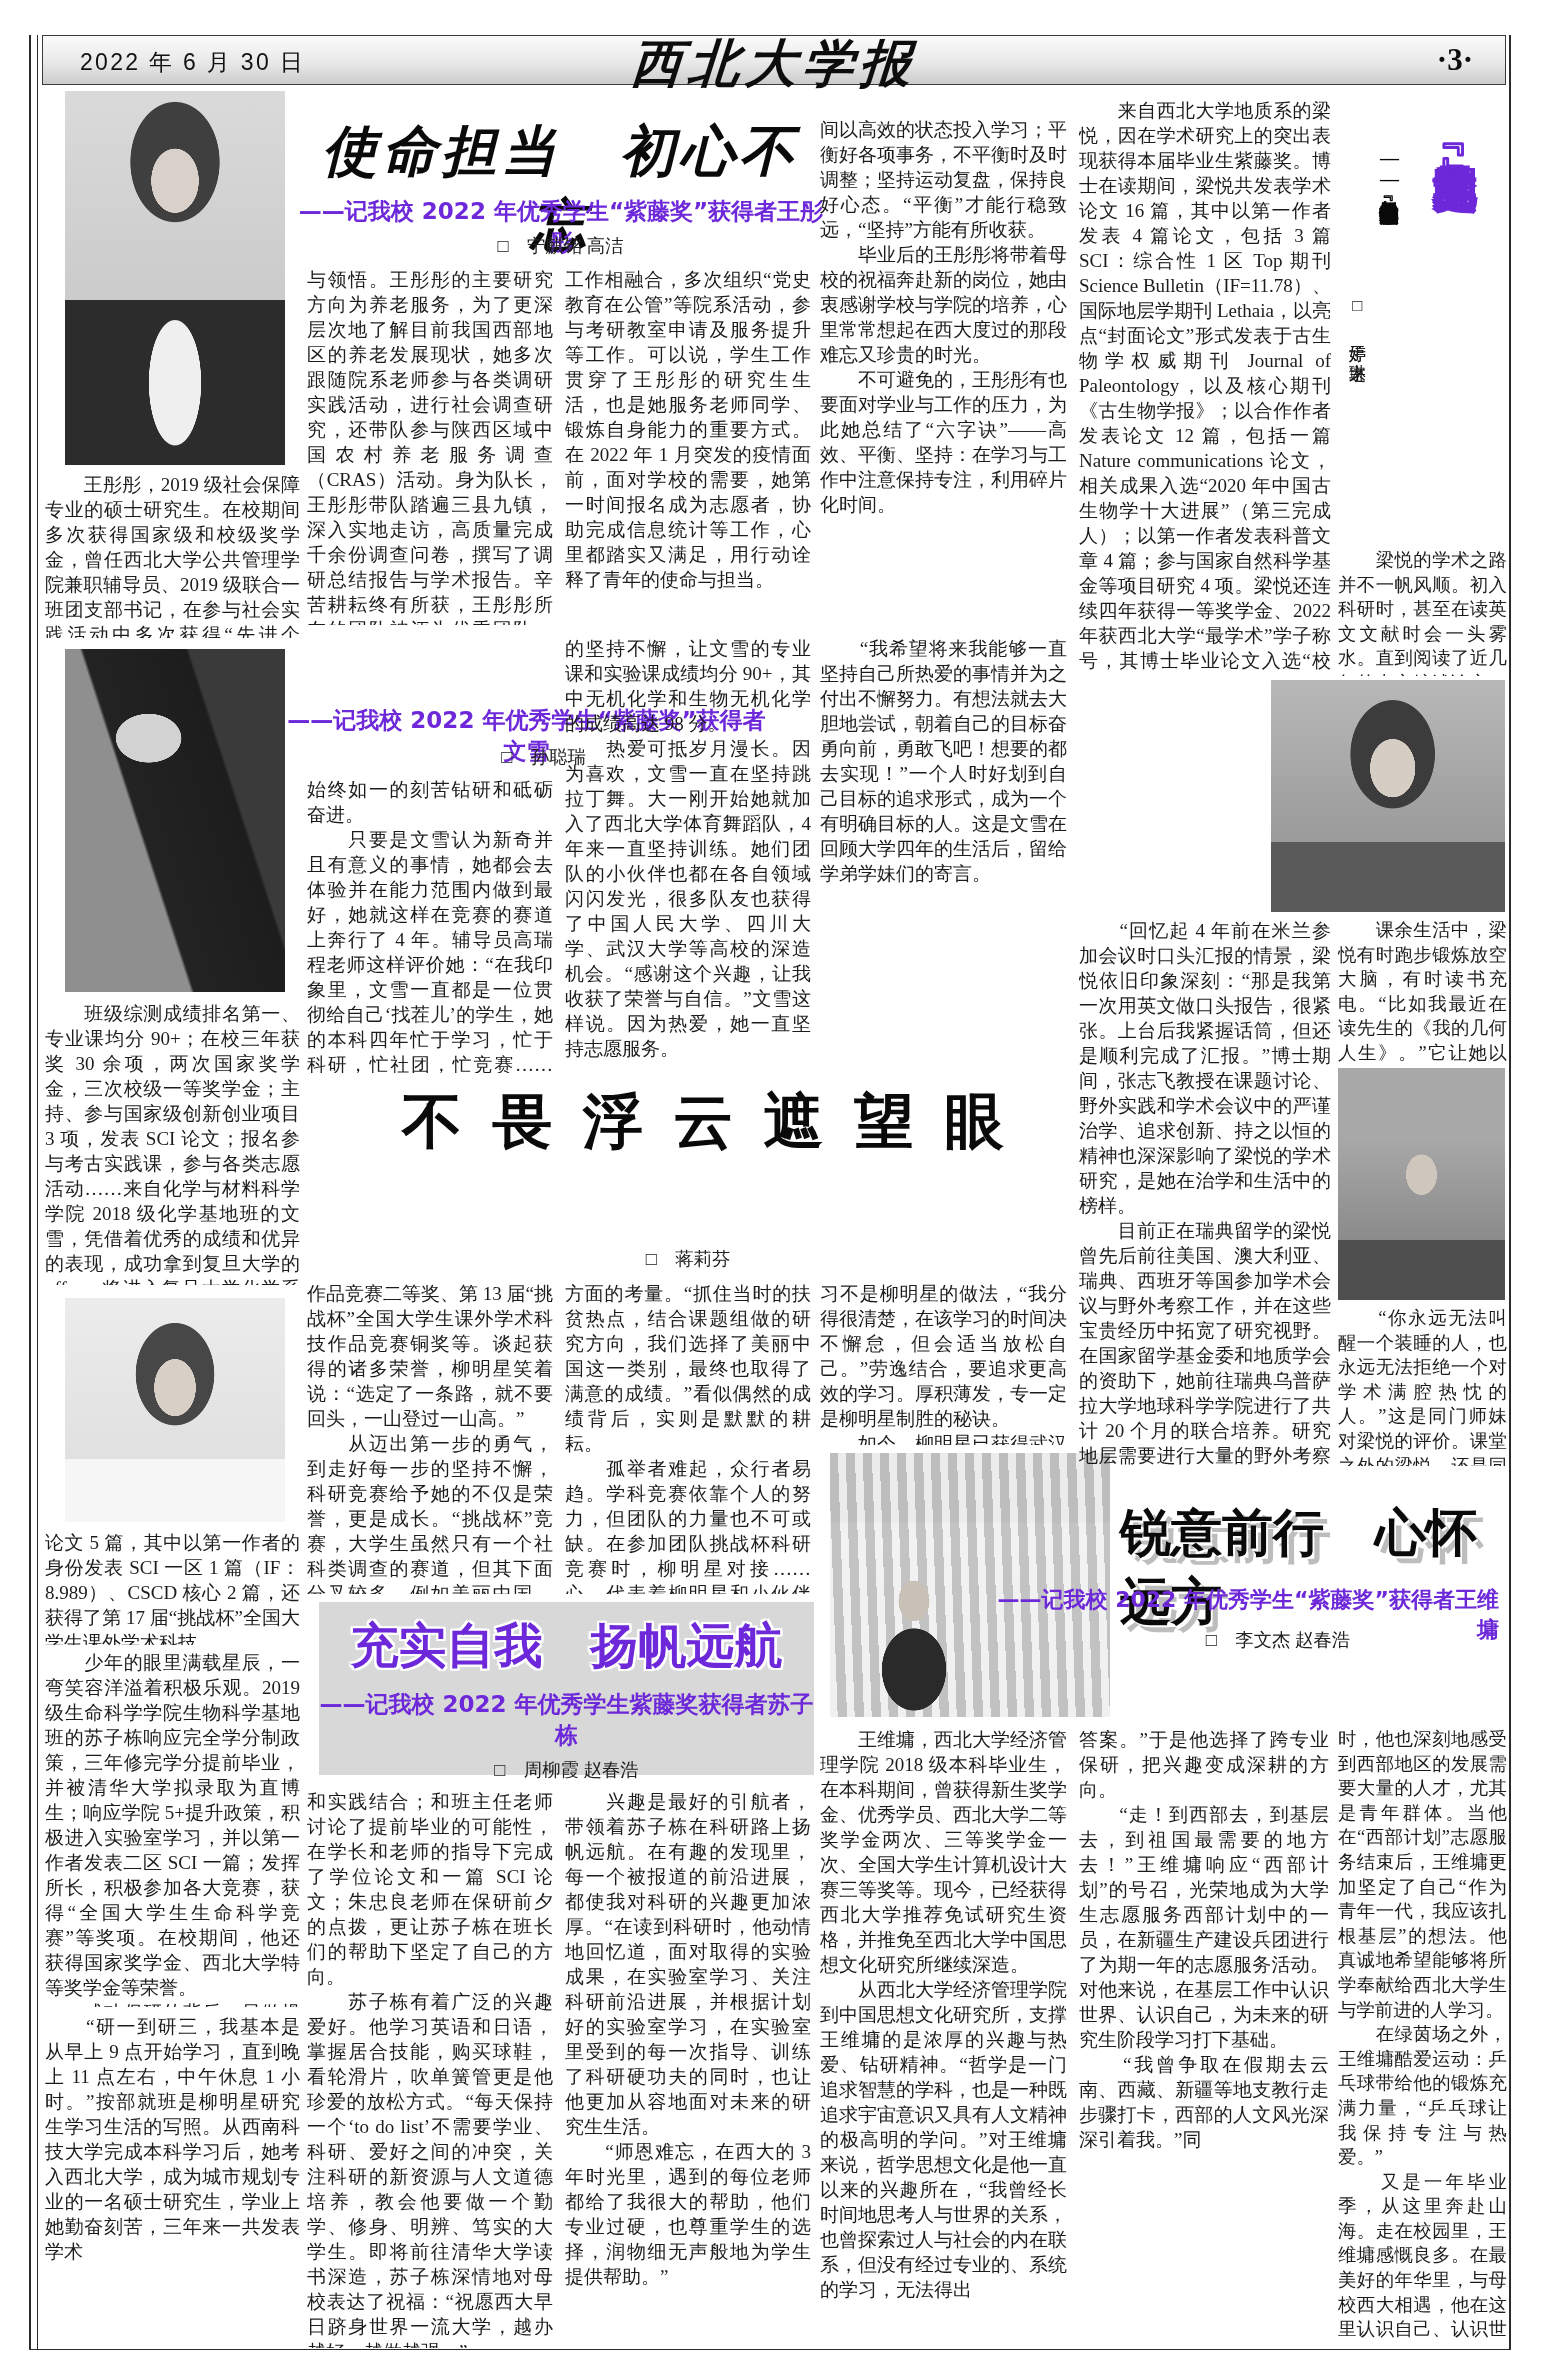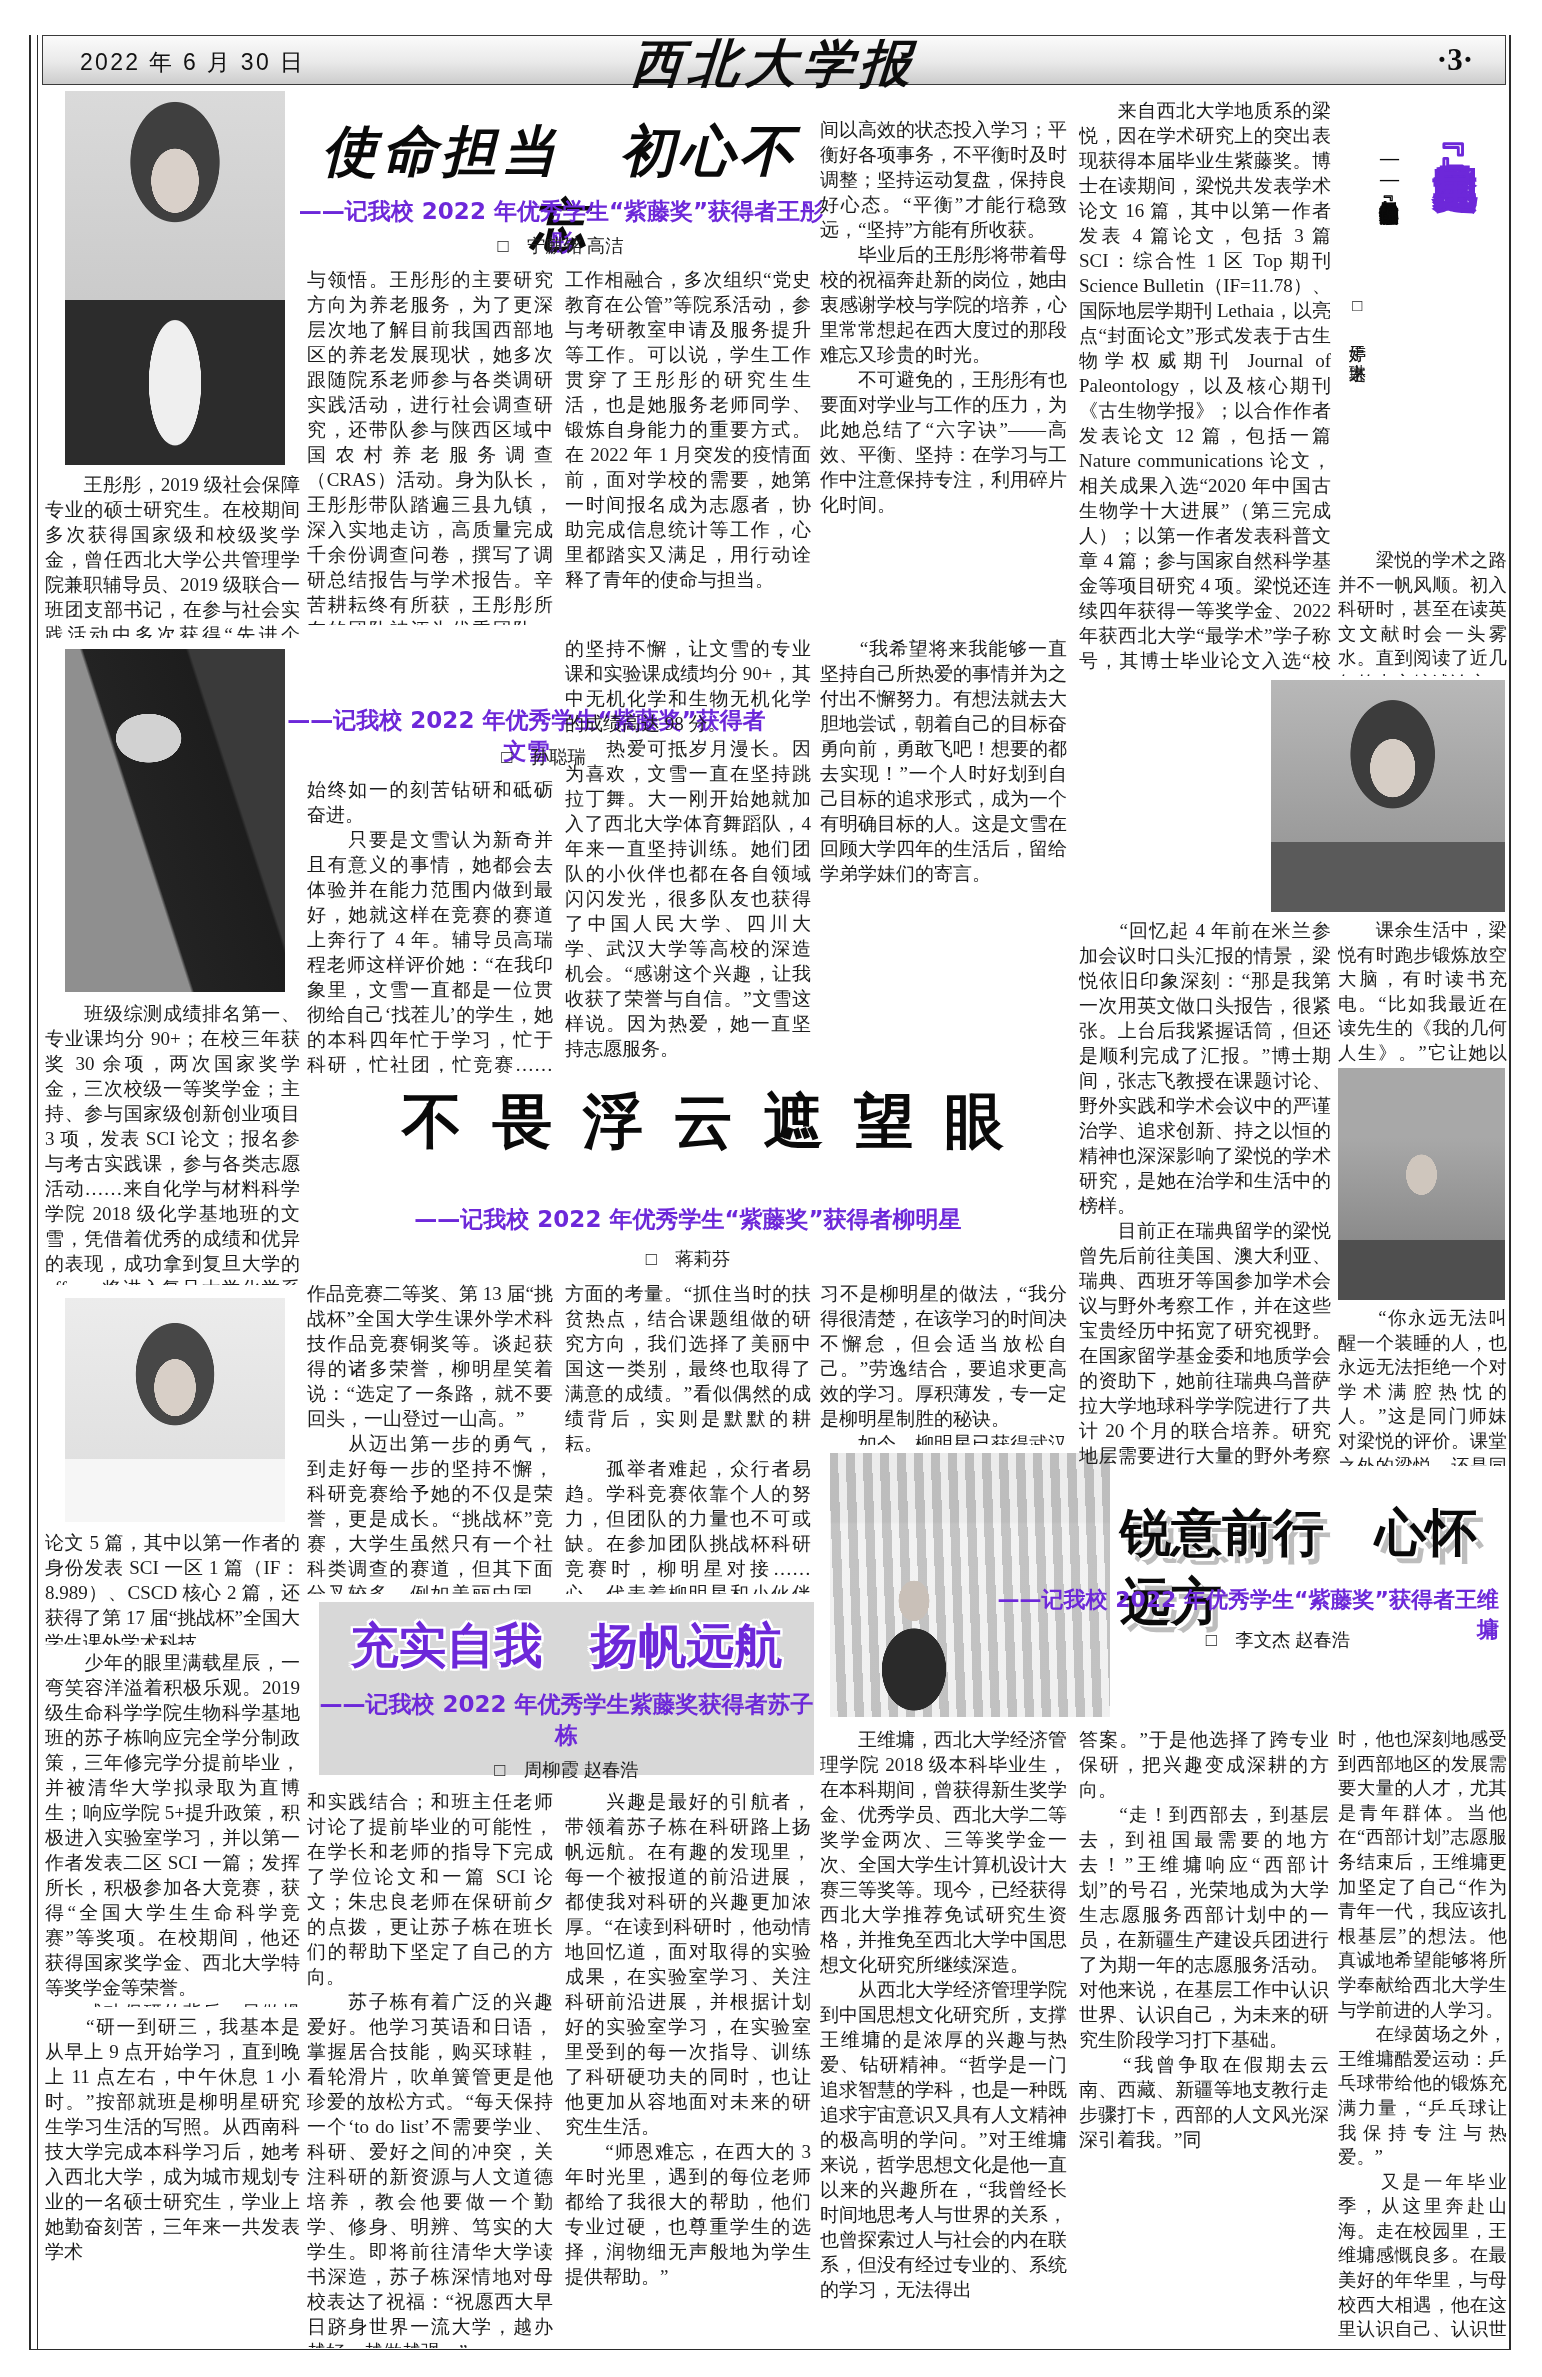--- a/index.html
+++ b/index.html
@@ -97,21 +97,20 @@
   <div class="abs t-sans center outline-w" style="left:277px;top:705px;width:499px;font-size:23px;">——记我校 2022 年优秀学生“紫藤奖”获得者文雪</div>
   <div class="abs byline" style="left:317px;top:744px;width:453px;">□　孙聪瑞</div>
   <div class="col" style="left:45px;top:1001px;width:255px;height:284px;">　　班级综测成绩排名第一、专业课均分 90+；在校三年获奖 30 余项，两次国家奖学金，三次校级一等奖学金；主持、参与国家级创新创业项目 3 项，发表 SCI 论文；报名参与考古实践课，参与各类志愿活动……来自化学与材料科学学院 2018 级化学基地班的文雪，凭借着优秀的成绩和优异的表现，成功拿到复旦大学的 offer，将进入复旦大学化学系继续探索化学世界的玄妙与奥秘。在这些成绩的背后，是文雪</div>
   <div class="col" style="left:307px;top:777px;width:246px;height:296px;">始终如一的刻苦钻研和砥砺奋进。
 　　只要是文雪认为新奇并且有意义的事情，她都会去体验并在能力范围内做到最好，她就这样在竞赛的赛道上奔行了 4 年。辅导员高瑞程老师这样评价她：“在我印象里，文雪一直都是一位贯彻给自己‘找茬儿’的学生，她的本科四年忙于学习，忙于科研，忙社团，忙竞赛……每天早上 6:30 起床，晚上 11:30 睡觉，保证第二天元气满满的学习状态。这样规律的生活节奏和精密的时间规划，文雪坚持了三年。也正是这样</div>
   <div class="col" style="left:565px;top:636px;width:246px;height:435px;">的坚持不懈，让文雪的专业课和实验课成绩均分 90+，其中无机化学和生物无机化学的成绩高达 98 分。
 　　热爱可抵岁月漫长。因为喜欢，文雪一直在坚持跳拉丁舞。大一刚开始她就加入了西北大学体育舞蹈队，4 年来一直坚持训练。她们团队的小伙伴也都在各自领域闪闪发光，很多队友也获得了中国人民大学、四川大学、武汉大学等高校的深造机会。“感谢这个兴趣，让我收获了荣誉与自信。”文雪这样说。因为热爱，她一直坚持志愿服务。</div>
   <div class="col" style="left:820px;top:636px;width:247px;height:435px;">　　“我希望将来我能够一直坚持自己所热爱的事情并为之付出不懈努力。有想法就去大胆地尝试，朝着自己的目标奋勇向前，勇敢飞吧！想要的都去实现！”一个人时好划到自己目标的追求形式，成为一个有明确目标的人。这是文雪在回顾大学四年的生活后，留给学弟学妹们的寄言。</div>
 
   <div class="abs t-serif center" style="left:342px;top:1082px;width:730px;font-size:60px;letter-spacing:7.7px;">不 畏 浮 云 遮 望 眼</div>
-  <div class="abs t-sans center" style="left:323px;top:1204px;width:730px;font-size:23px;">——记我校 2022 年优秀学生“紫藤奖”获得者柳明星</div>
   <div class="abs byline" style="left:323px;top:1246px;width:730px;">□　蒋莉芬</div>
   <div class="col" style="left:307px;top:1281px;width:246px;height:313px;">作品竞赛二等奖、第 13 届“挑战杯”全国大学生课外学术科技作品竞赛铜奖等。谈起获得的诸多荣誉，柳明星笑着说：“选定了一条路，就不要回头，一山登过一山高。”
 　　从迈出第一步的勇气，到走好每一步的坚持不懈，科研竞赛给予她的不仅是荣誉，更是成长。“挑战杯”竞赛，大学生虽然只有一个社科类调查的赛道，但其下面分叉较多，例如美丽中国、民生福祉等，在选择上她们进行了多</div>
   <div class="col" style="left:565px;top:1281px;width:246px;height:313px;">方面的考量。“抓住当时的扶贫热点，结合课题组做的研究方向，我们选择了美丽中国这一类别，最终也取得了满意的成绩。”看似偶然的成绩背后，实则是默默的耕耘。
 　　孤举者难起，众行者易趋。学科竞赛依靠个人的努力，但团队的力量也不可或缺。在参加团队挑战杯科研竞赛时，柳明星对接……心，代表着柳明星和小伙伴们的日渐成熟。
 　　创新精神是柳明星始终的坚持。</div>
   <div class="col" style="left:820px;top:1281px;width:247px;height:164px;">习不是柳明星的做法，“我分得很清楚，在该学习的时间决不懈怠，但会适当放松自己。”劳逸结合，要追求更高效的学习。厚积薄发，专一定是柳明星制胜的秘诀。
 　　如今，柳明星已获得武汉大学升学机会，即将开启人生新篇章。在离别之际，她还在坚守岗位，继续发光发热：“科研是无止境的，不畏浮云遮望眼，要永远追求着更高的目标，眺望人生的远方。”</div>
   <div class="ph ph3" style="left:65px;top:1298px;width:220px;height:224px;"></div>
   <div class="col" style="left:45px;top:1530px;width:255px;height:115px;">论文 5 篇，其中以第一作者的身份发表 SCI 一区 1 篇（IF：8.989）、CSCD 核心 2 篇，还获得了第 17 届“挑战杯”全国大学生课外学术科技</div>

